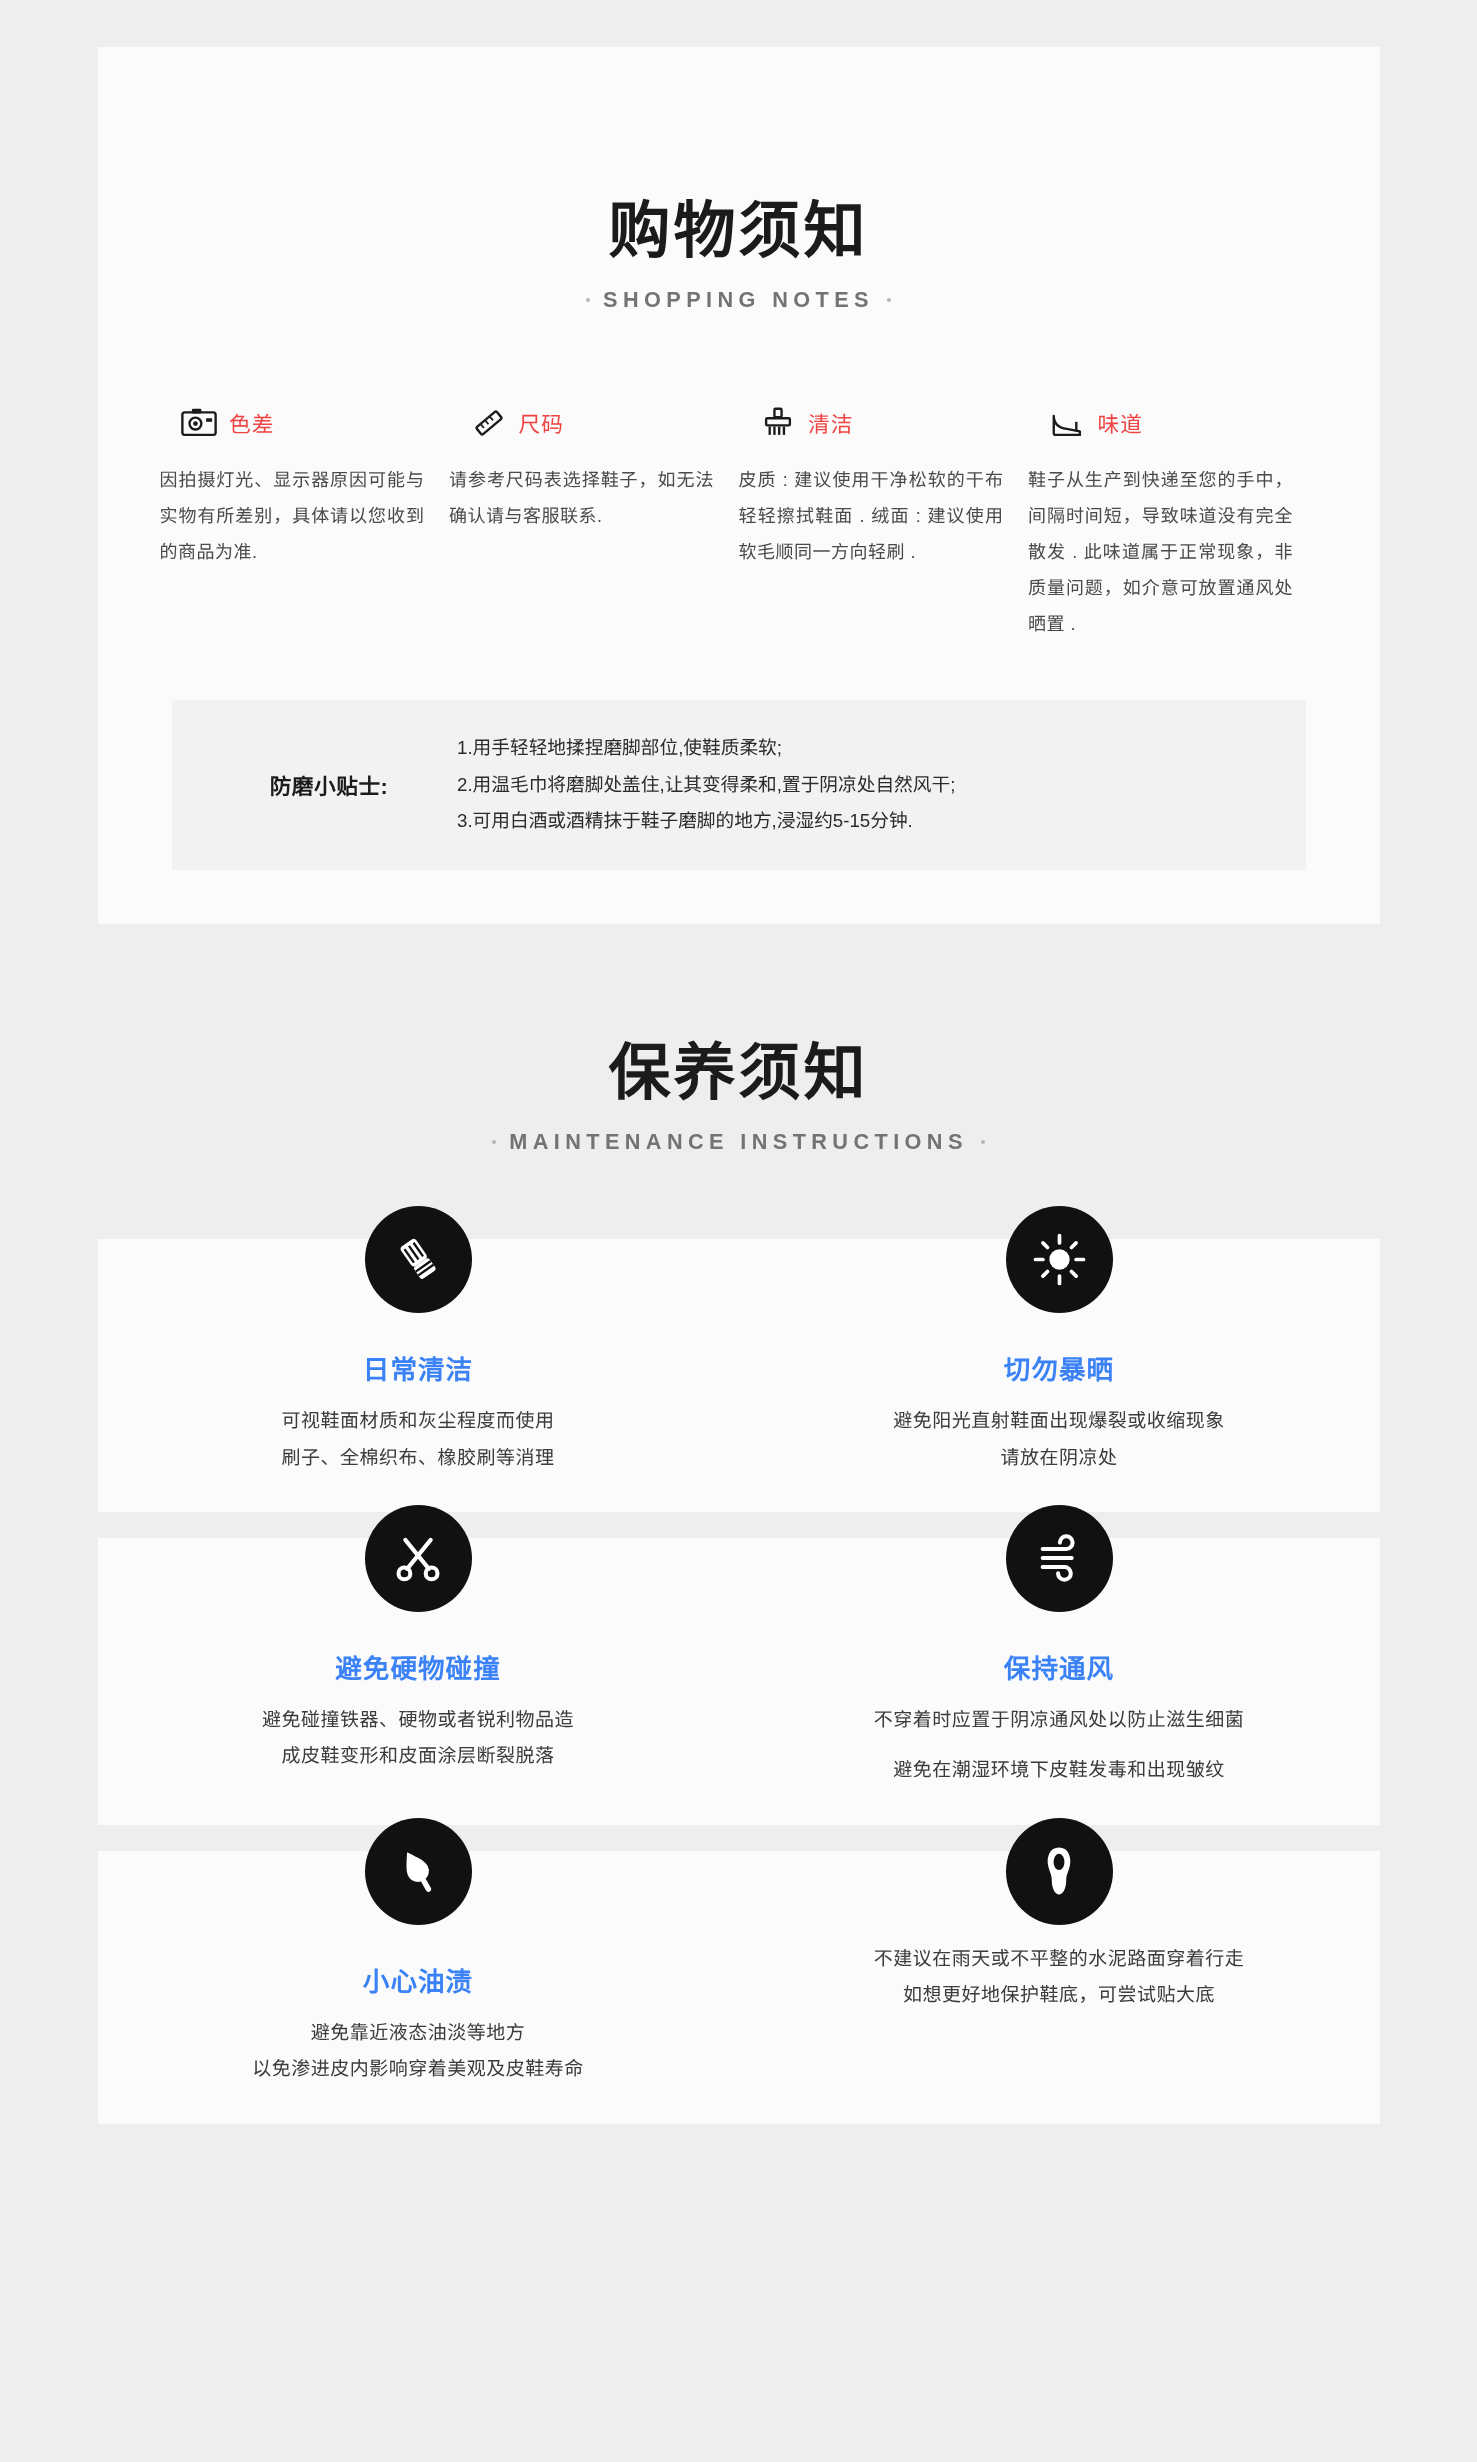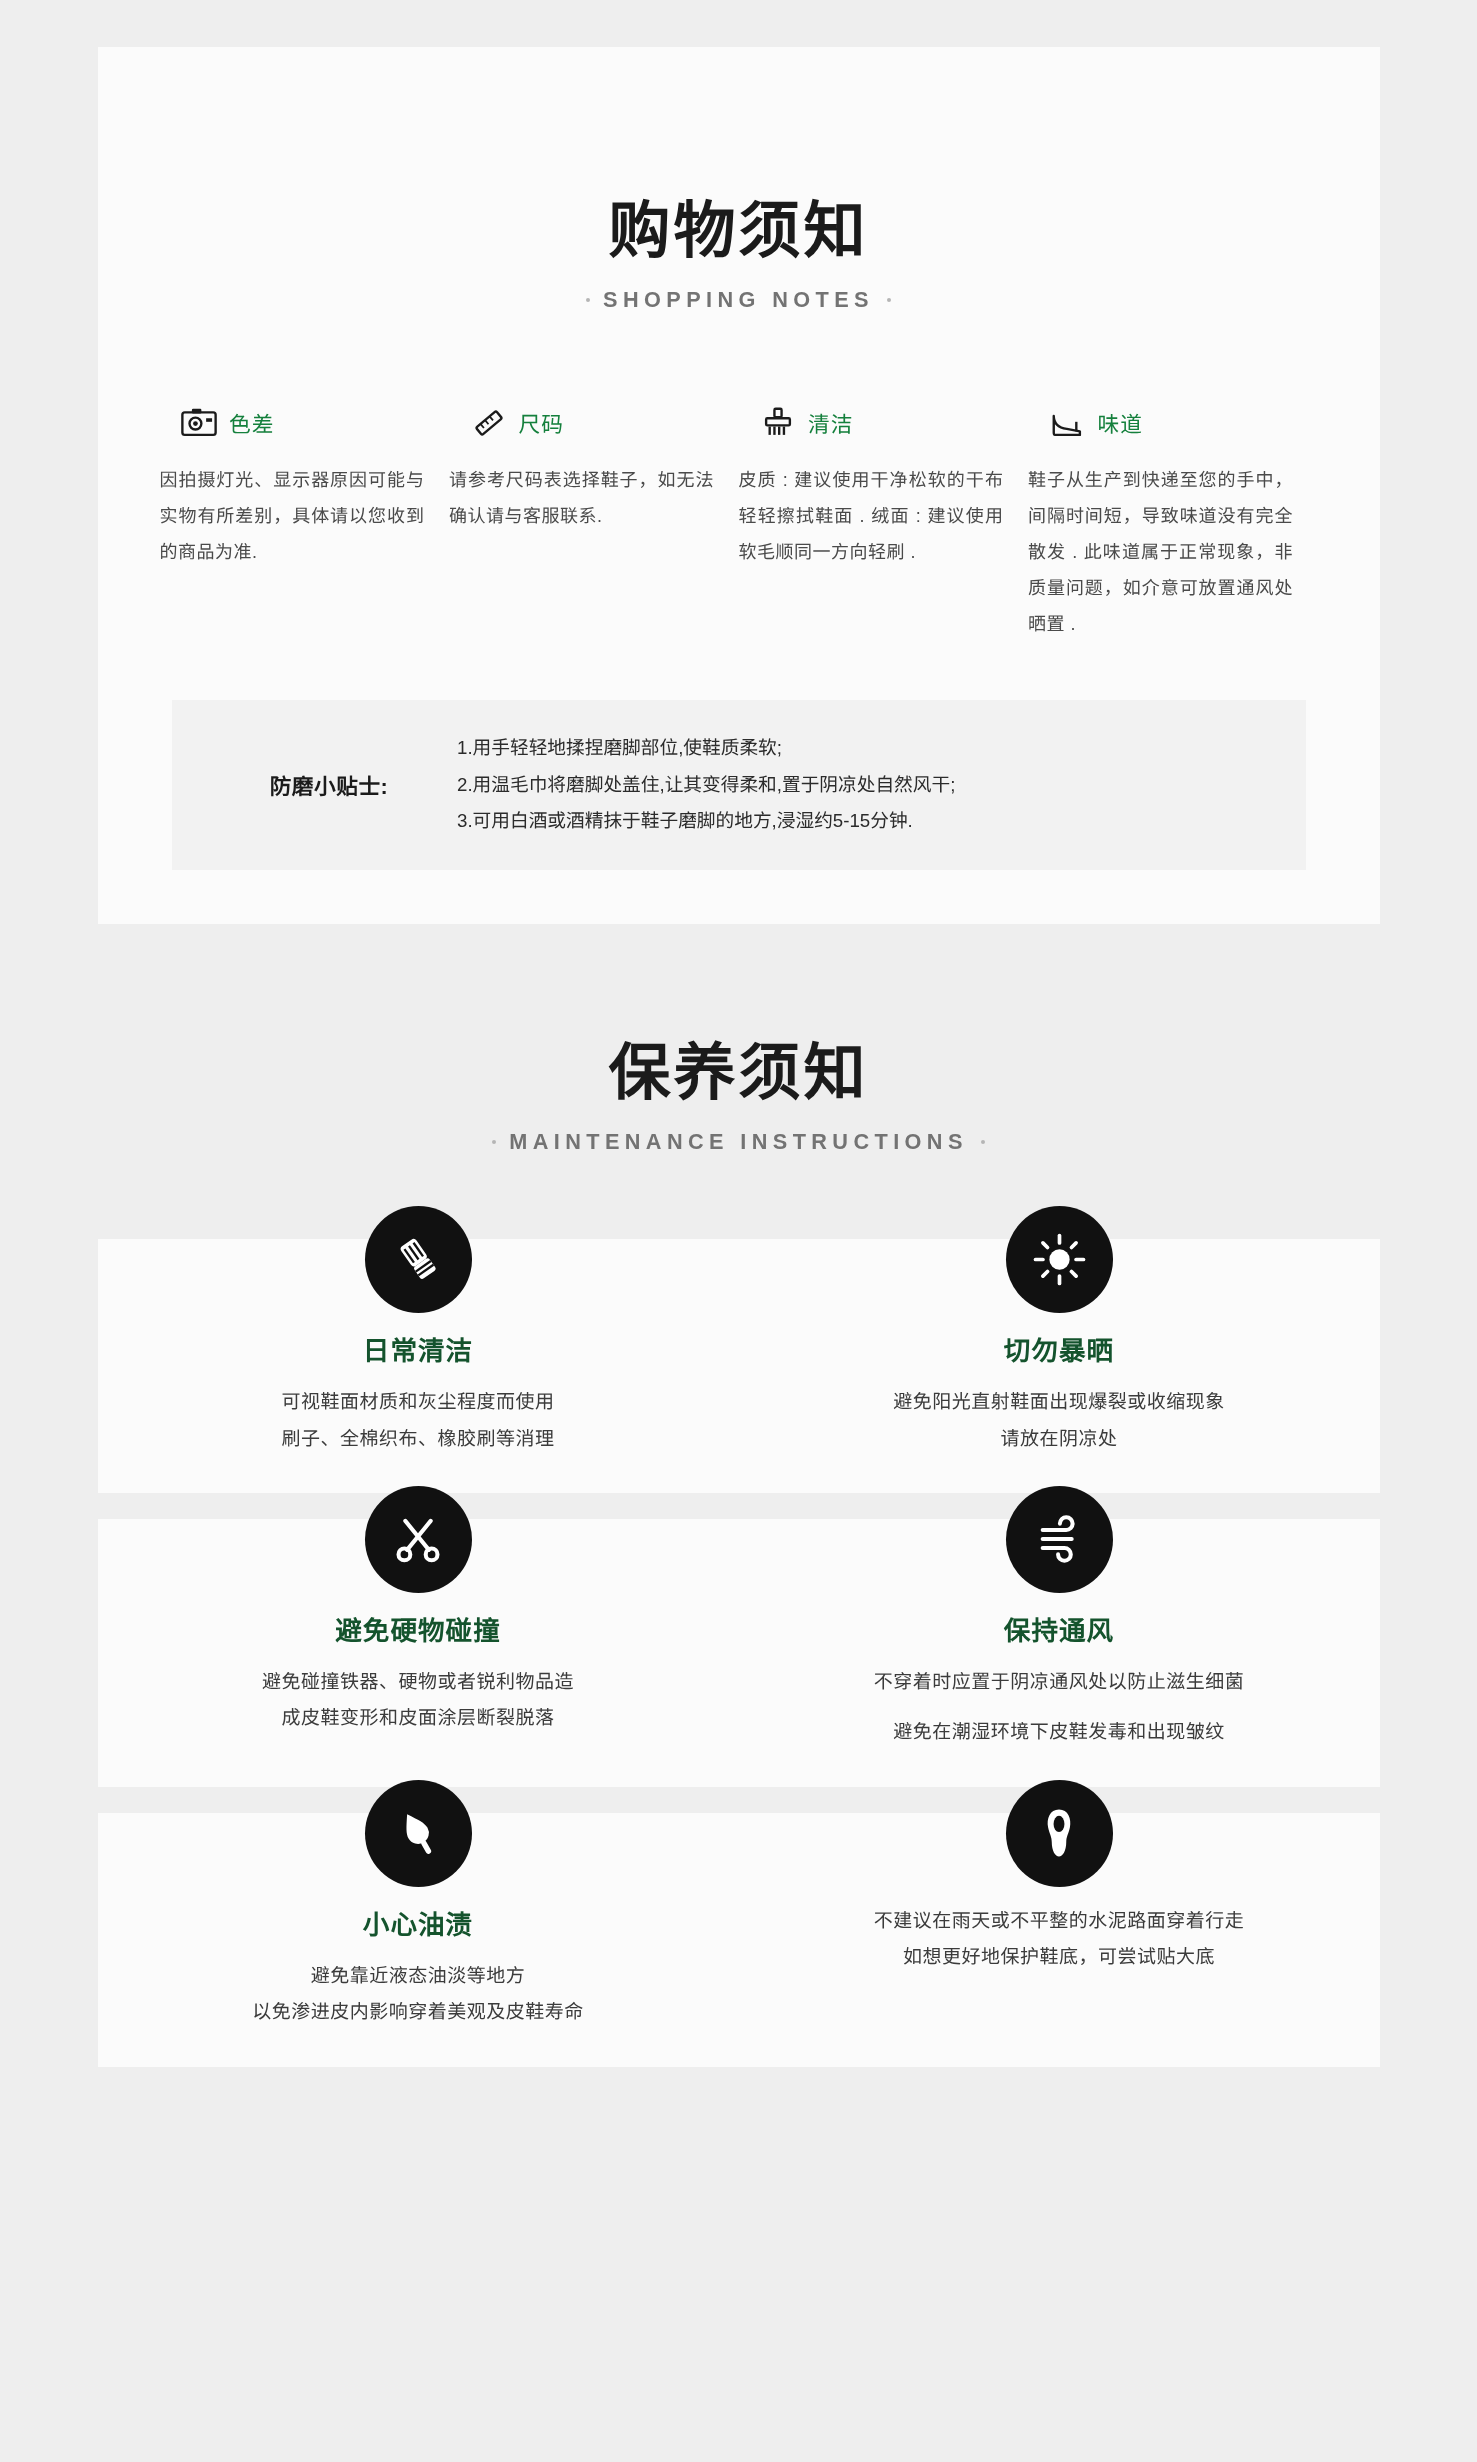--- a/index.html
+++ b/index.html
@@ -78,21 +78,21 @@
   .feature-icon {
     width: 38px;
     height: 38px;
     display: flex;
     align-items: center;
     justify-content: center;
   }
   .feature-icon svg { display: block; }
   .feature-label {
     font-size: 21.7px;
-    color: #15803d;
+    color: #ef4444;
     font-weight: normal;
     letter-spacing: 1px;
   }
   .feature-body {
     margin-top: 19.7px;
     font-size: 18px;
     line-height: 2.0;
     color: #4a4a4a;
     letter-spacing: 0.5px;
     text-align: justify;
@@ -148,24 +148,24 @@
     width: 107px;
     height: 107px;
     border-radius: 50%;
     background: #111111;
     margin: -33px auto 0 auto;
     display: flex;
     align-items: center;
     justify-content: center;
   }
   .care-title {
-    margin-top: 16px;
+    margin-top: 35px;
     font-size: 26.6px;
     font-weight: bold;
-    color: #14532d;
+    color: #3b82f6;
     letter-spacing: 1px;
   }
   .care-desc {
     margin-top: 16.7px;
     font-size: 19px;
     line-height: 1.78;
     color: #3b3b3b;
     letter-spacing: 0.5px;
   }
   .bottom-pad { height: 79px; }

